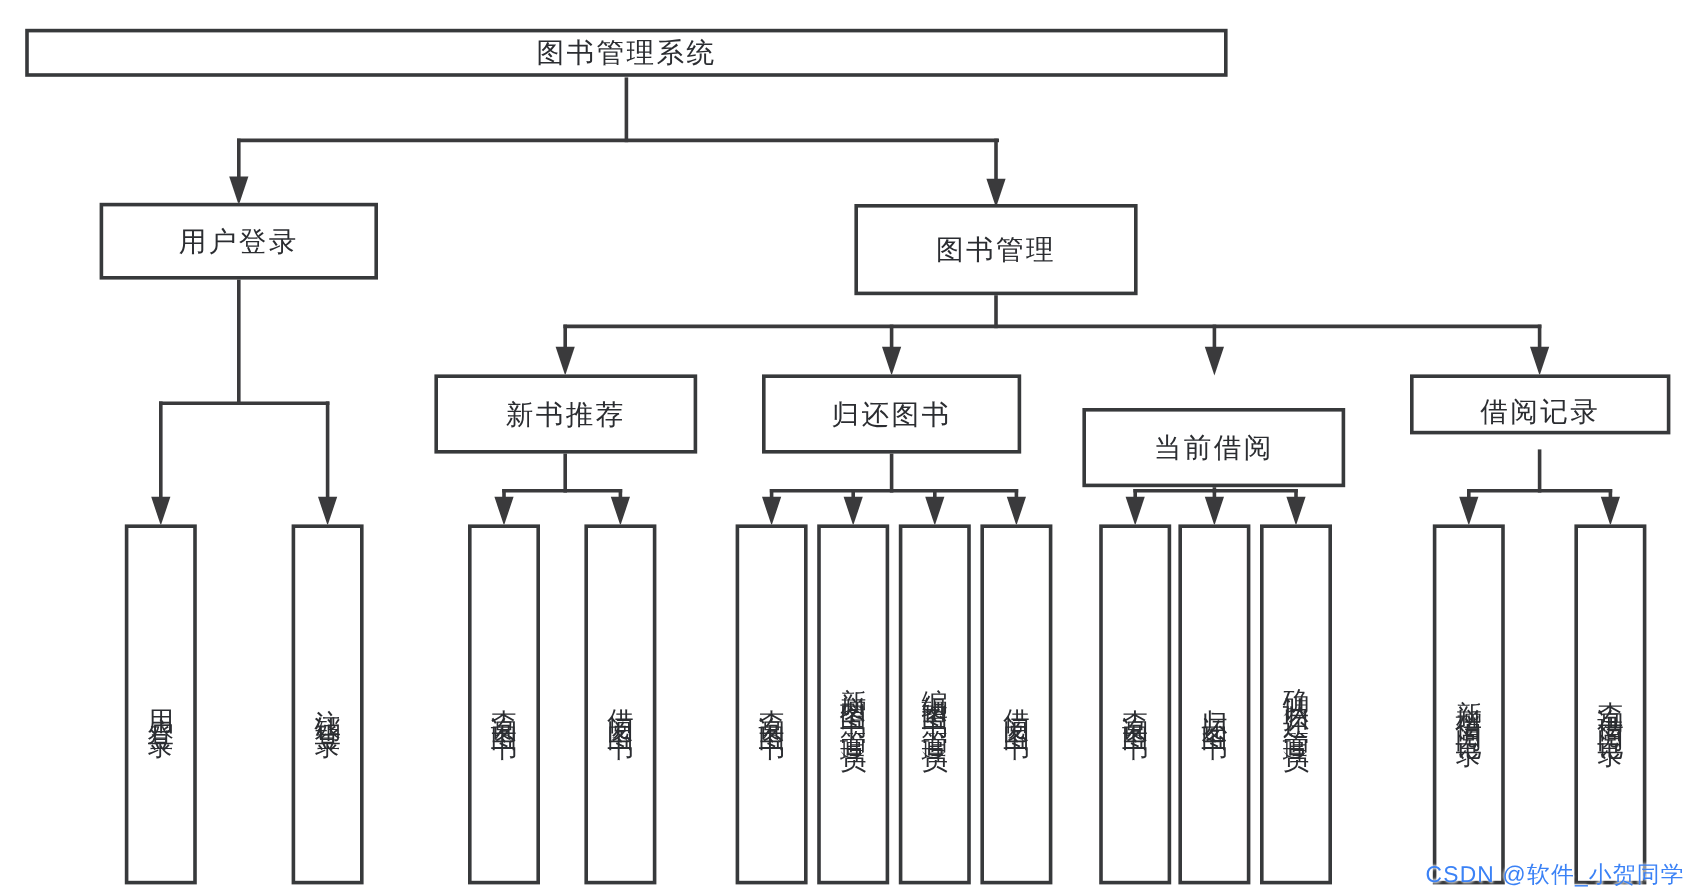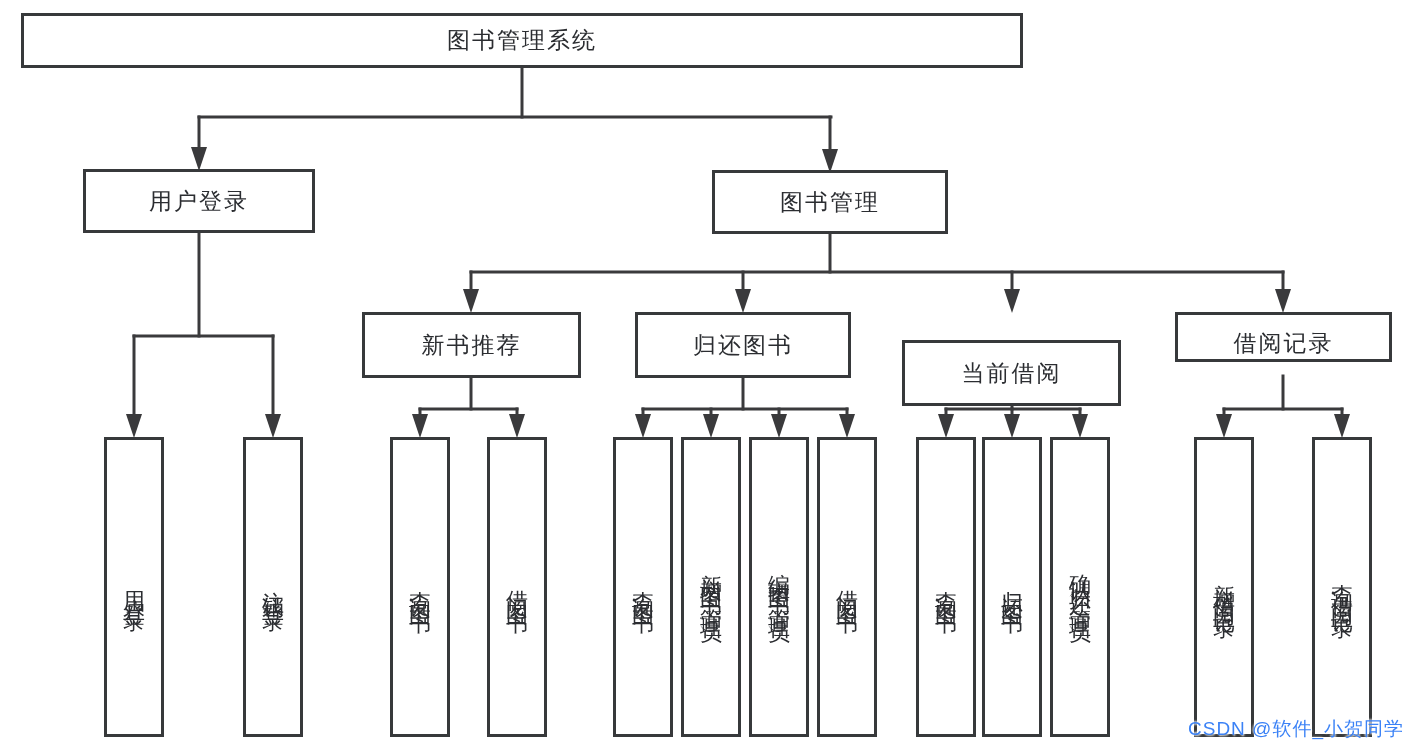--- a/index.html
+++ b/index.html
@@ -114,28 +114,28 @@
       <polygon points="771,414 787,414 779,438"></polygon>
       <polygon points="839,414 855,414 847,438"></polygon>
       <polygon points="938,414 954,414 946,438"></polygon>
       <polygon points="1004,414 1020,414 1012,438"></polygon>
       <polygon points="1072,414 1088,414 1080,438"></polygon>
       <polygon points="1216,414 1232,414 1224,438"></polygon>
       <polygon points="1334,414 1350,414 1342,438"></polygon>
     </g>
   </svg>
 
-  <div class="node" style="left:21px;top:13px;width:1002px;height:55px;">
+  <div class="node" style="left:21px;top:24px;width:1002px;height:40px;">
     <span>图书管理系统</span>
   </div>
 
   <div class="node" style="left:83px;top:169px;width:232px;height:64px;">
     <span>用户登录</span>
   </div>
-  <div class="node" style="left:712px;top:170px;width:236px;height:64px;">
+  <div class="node" style="left:712px;top:170px;width:236px;height:76px;">
     <span>图书管理</span>
   </div>
 
   <div class="node" style="left:362px;top:312px;width:219px;height:66px;">
     <span>新书推荐</span>
   </div>
   <div class="node" style="left:635px;top:312px;width:216px;height:66px;">
     <span>归还图书</span>
   </div>
   <div class="node" style="left:902px;top:312px;width:219px;height:66px;margin-top:28px;">

